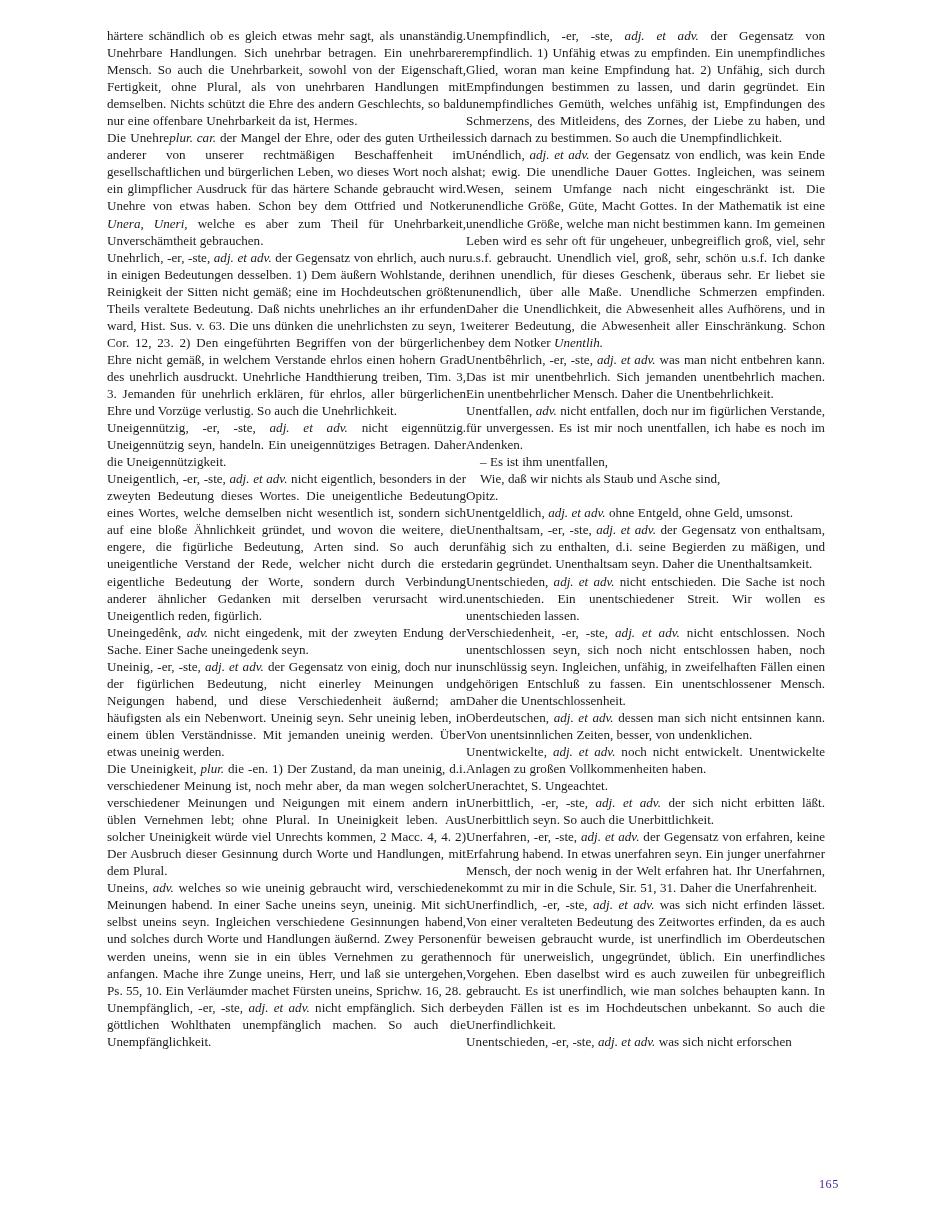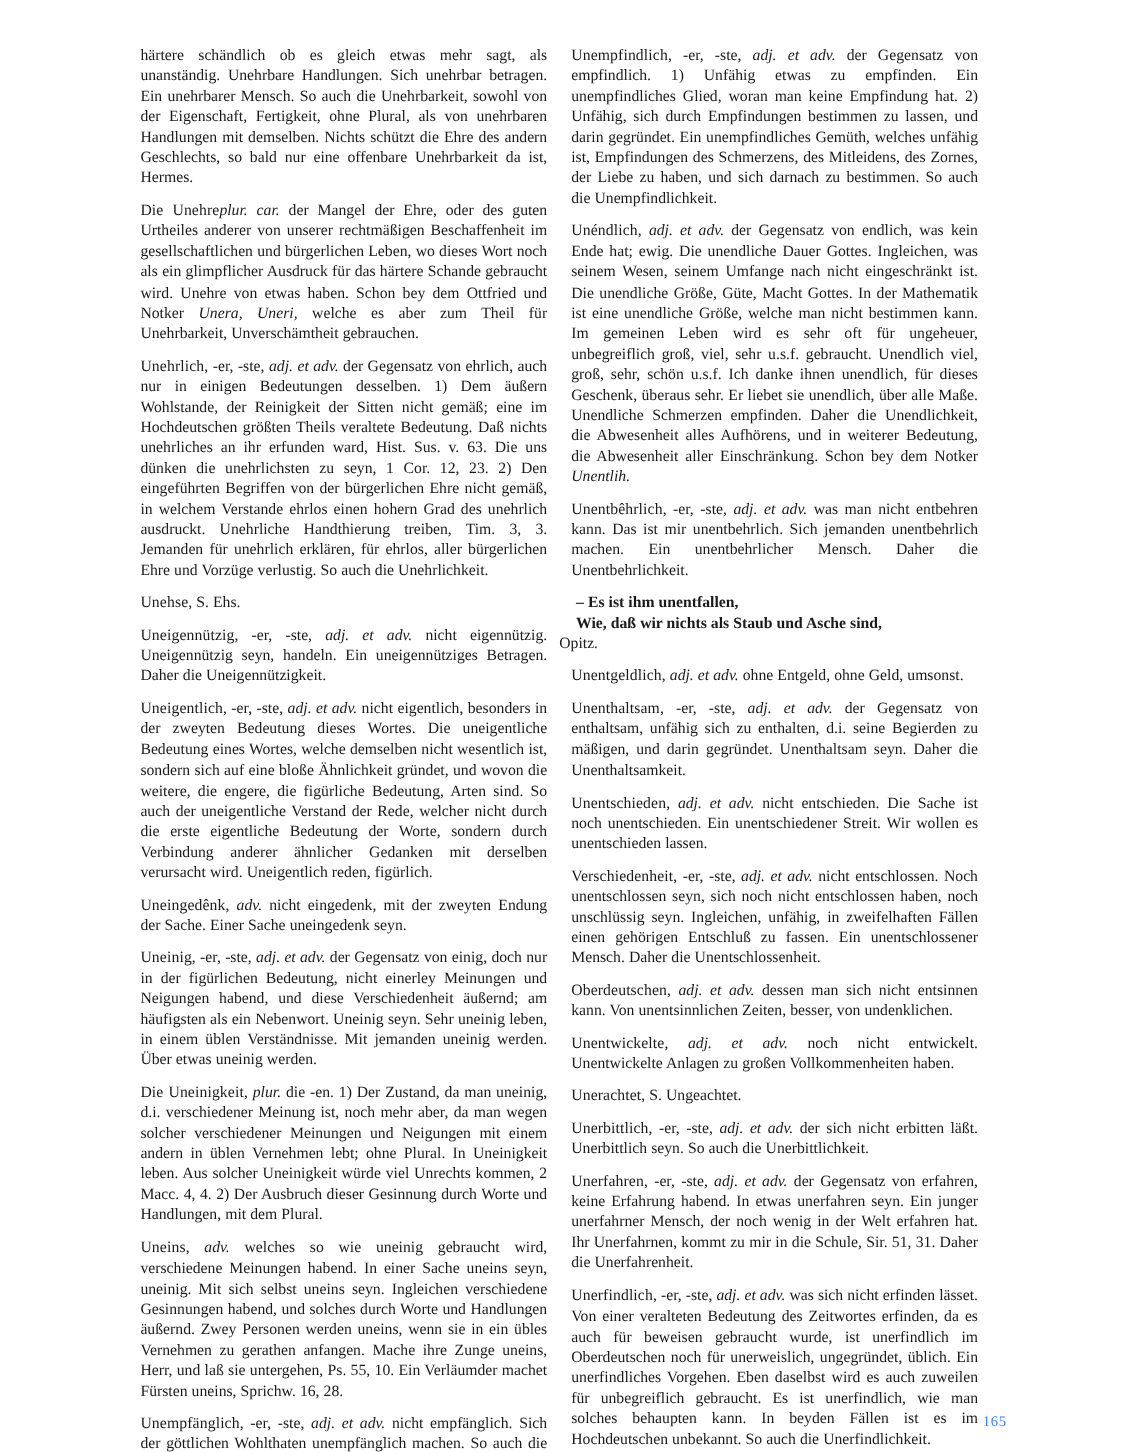--- a/index.html
+++ b/index.html
@@ -40,21 +40,21 @@
     text-align: justify;
     text-justify: inter-word;
     -webkit-hyphens: none;
     hyphens: none;
     word-spacing: 0.1px;
   }
   .col-left  { width: 396px; }
   .col-right { width: 396px; }
 
   .entry {
-    margin: 10px;
+    margin: 0;
     padding: 0;
     text-align: justify;
     text-indent: 0;
   }
   
   .entry.cont { text-indent: 0; }
 
   .hw {
     font-weight: normal;
     letter-spacing: 0.1px;
@@ -64,61 +64,60 @@
   }
   .verse {
     margin: 0;
     padding: 0;
     text-align: left;
     text-indent: 0;
   }
   .verse-line {
     display: block;
     padding-left: 14px;
-    font-weight: bold;
   }
   .verse-line.dash { padding-left: 14px; }
   .attrib {
     display: block;
     padding-right: 2px;
   }
   .folio {
     position: absolute;
     right: 96px;
     bottom: 18px;
     font-size: 12.2px;
     letter-spacing: 0.6px;
-    color: #3b82f6;
+    color: #4c1d95;
   }
 </style>
 </head>
 <body>
 
 <div class="page">
 
   <div class="columns">
 
     <div class="col col-left" id="left-col">
         <p class="entry cont"><span>härtere schändlich ob es gleich etwas mehr sagt, als unanständig. Unehrbare Handlungen. Sich unehrbar betragen. Ein unehrbarer Mensch. So auch die Unehrbarkeit, sowohl von der Eigenschaft, Fertigkeit, ohne Plural, als von unehrbaren Handlungen mit demselben. Nichts schützt die Ehre des andern Geschlechts, so bald nur eine offenbare Unehrbarkeit da ist, Hermes.</span></p>
         <p class="entry"><span class="hw">Die Unehre</span><span class="it">plur. car.</span><span> der Mangel der Ehre, oder des guten Urtheiles anderer von unserer rechtmäßigen Beschaffenheit im gesellschaftlichen und bürgerlichen Leben, wo dieses Wort noch als ein glimpflicher Ausdruck für das härtere Schande gebraucht wird. Unehre von etwas haben. Schon bey dem Ottfried und Notker </span><span class="it">Unera, Uneri,</span><span> welche es aber zum Theil für Unehrbarkeit, Unverschämtheit gebrauchen.</span></p>
         <p class="entry"><span class="hw">Unehrlich</span><span>, -er, -ste, </span><span class="it">adj. et adv.</span><span> der Gegensatz von ehrlich, auch nur in einigen Bedeutungen desselben. 1) Dem äußern Wohlstande, der Reinigkeit der Sitten nicht gemäß; eine im Hochdeutschen größten Theils veraltete Bedeutung. Daß nichts unehrliches an ihr erfunden ward, Hist. Sus. v. 63. Die uns dünken die unehrlichsten zu seyn, 1 Cor. 12, 23. 2) Den eingeführten Begriffen von der bürgerlichen Ehre nicht gemäß, in welchem Verstande ehrlos einen hohern Grad des unehrlich ausdruckt. Unehrliche Handthierung treiben, Tim. 3, 3. Jemanden für unehrlich erklären, für ehrlos, aller bürgerlichen Ehre und Vorzüge verlustig. So auch die Unehrlichkeit.</span></p>
-        <p class="entry"><span class="hw">Unehse</span><span>, S. Ehs.</span></p>
         <p class="entry"><span class="hw">Uneigennützig</span><span>, -er, -ste, </span><span class="it">adj. et adv.</span><span> nicht eigennützig. Uneigennützig seyn, handeln. Ein uneigennütziges Betragen. Daher die Uneigennützigkeit.</span></p>
         <p class="entry"><span class="hw">Uneigentlich</span><span>, -er, -ste, </span><span class="it">adj. et adv.</span><span> nicht eigentlich, besonders in der zweyten Bedeutung dieses Wortes. Die uneigentliche Bedeutung eines Wortes, welche demselben nicht wesentlich ist, sondern sich auf eine bloße Ähnlichkeit gründet, und wovon die weitere, die engere, die figürliche Bedeutung, Arten sind. So auch der uneigentliche Verstand der Rede, welcher nicht durch die erste eigentliche Bedeutung der Worte, sondern durch Verbindung anderer ähnlicher Gedanken mit derselben verursacht wird. Uneigentlich reden, figürlich.</span></p>
         <p class="entry"><span class="hw">Uneingedênk</span><span>, </span><span class="it">adv.</span><span> nicht eingedenk, mit der zweyten Endung der Sache. Einer Sache uneingedenk seyn.</span></p>
         <p class="entry"><span class="hw">Uneinig</span><span>, -er, -ste, </span><span class="it">adj. et adv.</span><span> der Gegensatz von einig, doch nur in der figürlichen Bedeutung, nicht einerley Meinungen und Neigungen habend, und diese Verschiedenheit äußernd; am häufigsten als ein Nebenwort. Uneinig seyn. Sehr uneinig leben, in einem üblen Verständnisse. Mit jemanden uneinig werden. Über etwas uneinig werden.</span></p>
         <p class="entry"><span class="hw">Die Uneinigkeit</span><span>, </span><span class="it">plur.</span><span> die -en. 1) Der Zustand, da man uneinig, d.i. verschiedener Meinung ist, noch mehr aber, da man wegen solcher verschiedener Meinungen und Neigungen mit einem andern in üblen Vernehmen lebt; ohne Plural. In Uneinigkeit leben. Aus solcher Uneinigkeit würde viel Unrechts kommen, 2 Macc. 4, 4. 2) Der Ausbruch dieser Gesinnung durch Worte und Handlungen, mit dem Plural.</span></p>
         <p class="entry"><span class="hw">Uneins</span><span>, </span><span class="it">adv.</span><span> welches so wie uneinig gebraucht wird, verschiedene Meinungen habend. In einer Sache uneins seyn, uneinig. Mit sich selbst uneins seyn. Ingleichen verschiedene Gesinnungen habend, und solches durch Worte und Handlungen äußernd. Zwey Personen werden uneins, wenn sie in ein übles Vernehmen zu gerathen anfangen. Mache ihre Zunge uneins, Herr, und laß sie untergehen, Ps. 55, 10. Ein Verläumder machet Fürsten uneins, Sprichw. 16, 28.</span></p>
         <p class="entry"><span class="hw">Unempfänglich</span><span>, -er, -ste, </span><span class="it">adj. et adv.</span><span> nicht empfänglich. Sich der göttlichen Wohlthaten unempfänglich machen. So auch die Unempfänglichkeit.</span></p>
       </div>
 
     <div class="col col-right" id="right-col">
         <p class="entry"><span class="hw">Unempfindlich</span><span>, -er, -ste, </span><span class="it">adj. et adv.</span><span> der Gegensatz von empfindlich. 1) Unfähig etwas zu empfinden. Ein unempfindliches Glied, woran man keine Empfindung hat. 2) Unfähig, sich durch Empfindungen bestimmen zu lassen, und darin gegründet. Ein unempfindliches Gemüth, welches unfähig ist, Empfindungen des Schmerzens, des Mitleidens, des Zornes, der Liebe zu haben, und sich darnach zu bestimmen. So auch die Unempfindlichkeit.</span></p>
         <p class="entry"><span class="hw">Unéndlich</span><span>, </span><span class="it">adj. et adv.</span><span> der Gegensatz von endlich, was kein Ende hat; ewig. Die unendliche Dauer Gottes. Ingleichen, was seinem Wesen, seinem Umfange nach nicht eingeschränkt ist. Die unendliche Größe, Güte, Macht Gottes. In der Mathematik ist eine unendliche Größe, welche man nicht bestimmen kann. Im gemeinen Leben wird es sehr oft für ungeheuer, unbegreiflich groß, viel, sehr u.s.f. gebraucht. Unendlich viel, groß, sehr, schön u.s.f. Ich danke ihnen unendlich, für dieses Geschenk, überaus sehr. Er liebet sie unendlich, über alle Maße. Unendliche Schmerzen empfinden. Daher die Unendlichkeit, die Abwesenheit alles Aufhörens, und in weiterer Bedeutung, die Abwesenheit aller Einschränkung. Schon bey dem Notker </span><span class="it">Unentlih.</span></p>
         <p class="entry"><span class="hw">Unentbêhrlich</span><span>, -er, -ste, </span><span class="it">adj. et adv.</span><span> was man nicht entbehren kann. Das ist mir unentbehrlich. Sich jemanden unentbehrlich machen. Ein unentbehrlicher Mensch. Daher die Unentbehrlichkeit.</span></p>
+        <p class="entry"><span class="hw">Unentfallen</span><span>, </span><span class="it">adv.</span><span> nicht entfallen, doch nur im figürlichen Verstande, für unvergessen. Es ist mir noch unentfallen, ich habe es noch im Andenken.</span></p>
         <p class="verse">
           <span class="verse-line dash">– Es ist ihm unentfallen,</span>
           <span class="verse-line">Wie, daß wir nichts als Staub und Asche sind,</span>
           <span class="attrib">Opitz.</span>
         </p>
         <p class="entry"><span class="hw">Unentgeldlich</span><span>, </span><span class="it">adj. et adv.</span><span> ohne Entgeld, ohne Geld, umsonst.</span></p>
         <p class="entry"><span class="hw">Unenthaltsam</span><span>, -er, -ste, </span><span class="it">adj. et adv.</span><span> der Gegensatz von enthaltsam, unfähig sich zu enthalten, d.i. seine Begierden zu mäßigen, und darin gegründet. Unenthaltsam seyn. Daher die Unenthaltsamkeit.</span></p>
         <p class="entry"><span class="hw">Unentschieden</span><span>, </span><span class="it">adj. et adv.</span><span> nicht entschieden. Die Sache ist noch unentschieden. Ein unentschiedener Streit. Wir wollen es unentschieden lassen.</span></p>
         <p class="entry"><span class="hw">Verschiedenheit</span><span>, -er, -ste, </span><span class="it">adj. et adv.</span><span> nicht entschlossen. Noch unentschlossen seyn, sich noch nicht entschlossen haben, noch unschlüssig seyn. Ingleichen, unfähig, in zweifelhaften Fällen einen gehörigen Entschluß zu fassen. Ein unentschlossener Mensch. Daher die Unentschlossenheit.</span></p>
         <p class="entry"><span class="hw">Oberdeutschen</span><span>, </span><span class="it">adj. et adv.</span><span> dessen man sich nicht entsinnen kann. Von unentsinnlichen Zeiten, besser, von undenklichen.</span></p>

